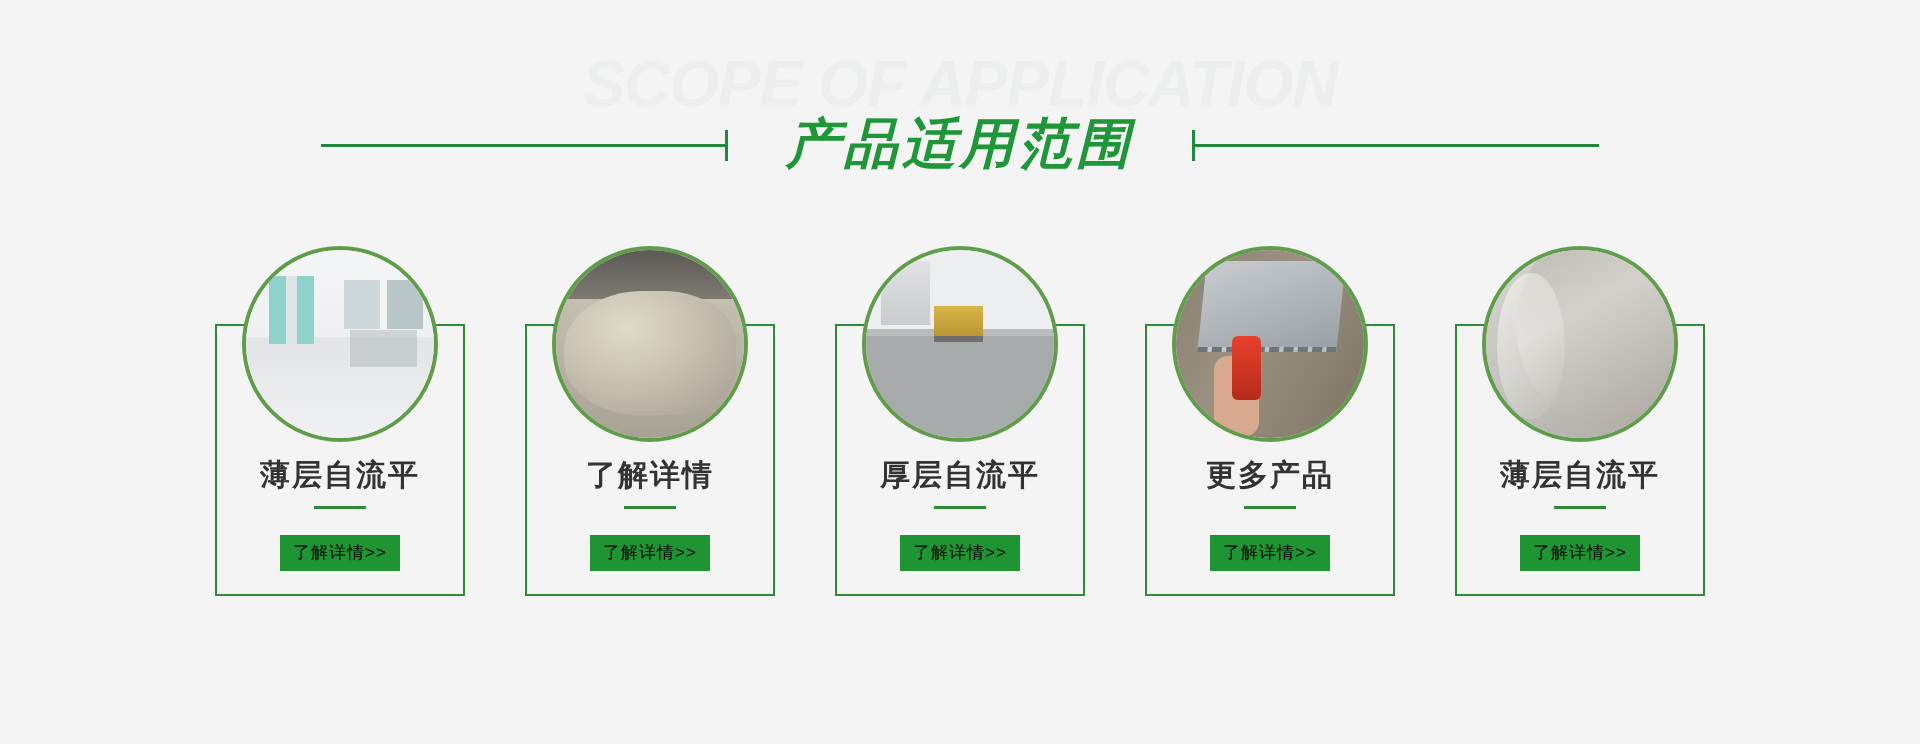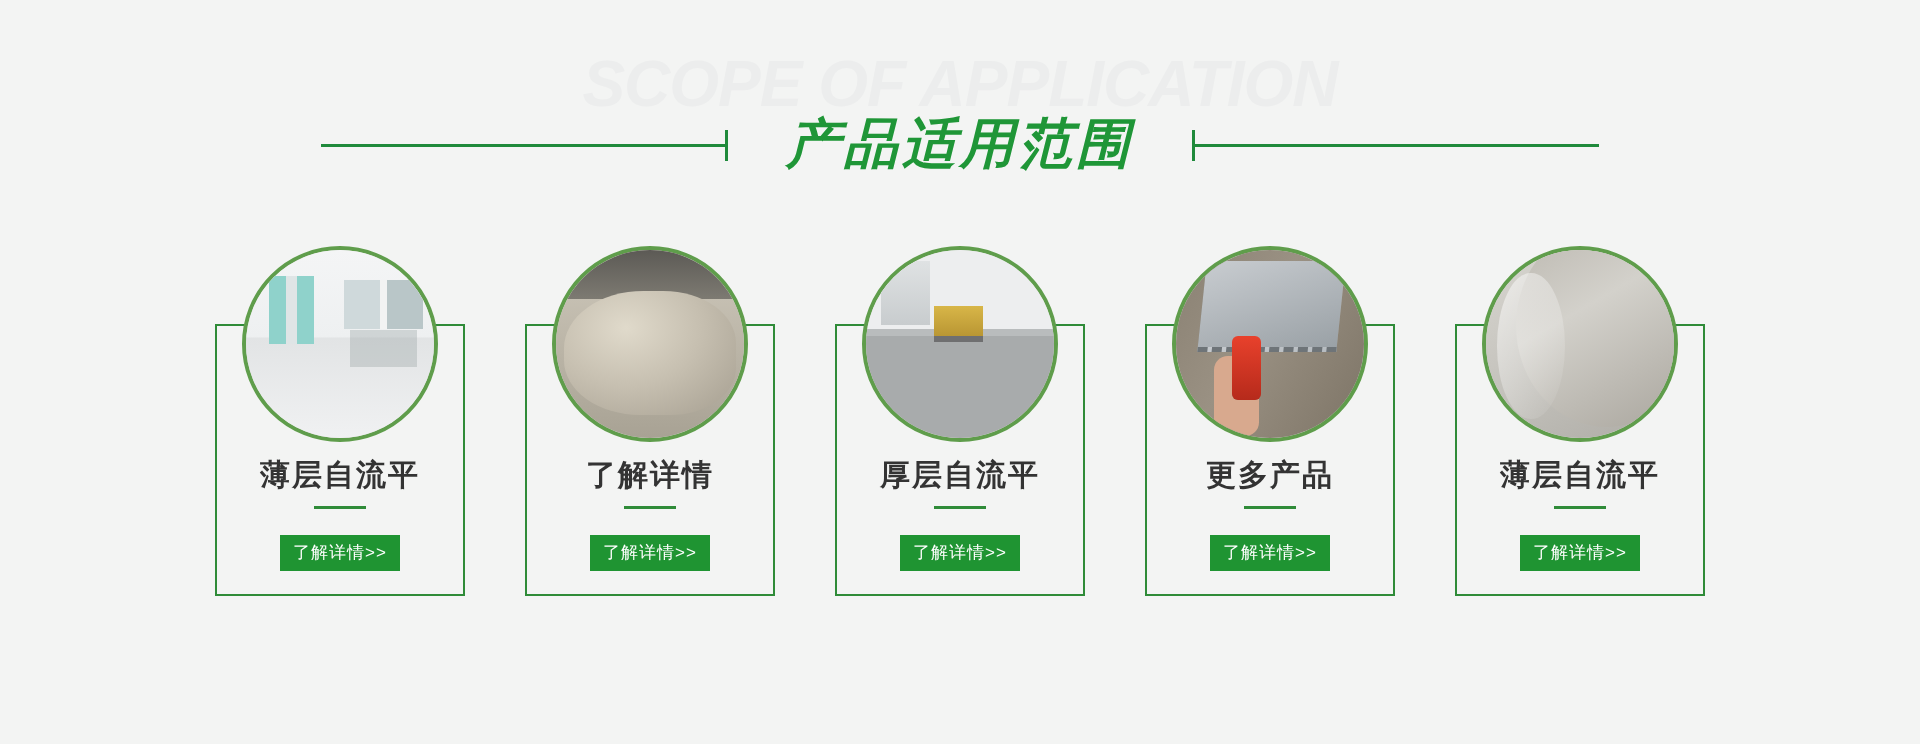--- a/index.html
+++ b/index.html
@@ -153,21 +153,21 @@
   .divider {
     margin-top: 16px;
     width: 52px;
     height: 3px;
     background: #2f8b38;
   }
 
   .cta {
     margin-top: 26px;
     background: #1f9432;
-    color: #ffffff;
+    color: #000000;
     font-size: 17px;
     line-height: 1;
     padding: 9px 13px 10px 13px;
     white-space: nowrap;
     letter-spacing: 1px;
     border: none;
     cursor: pointer;
     font-family: inherit;
   }
 

